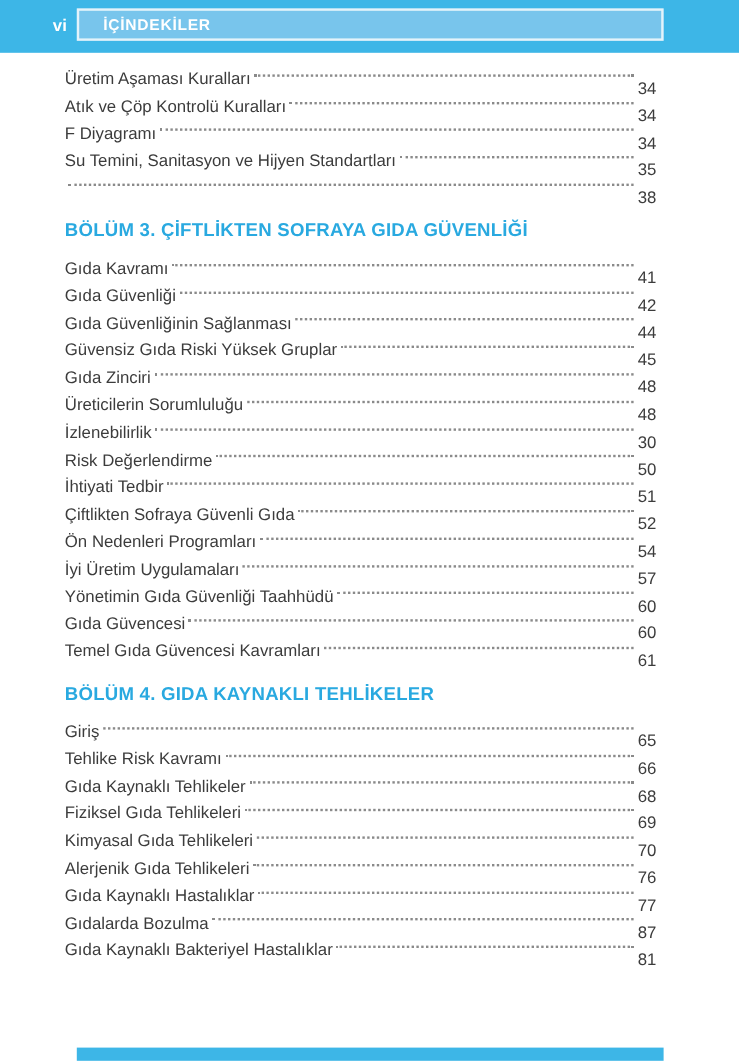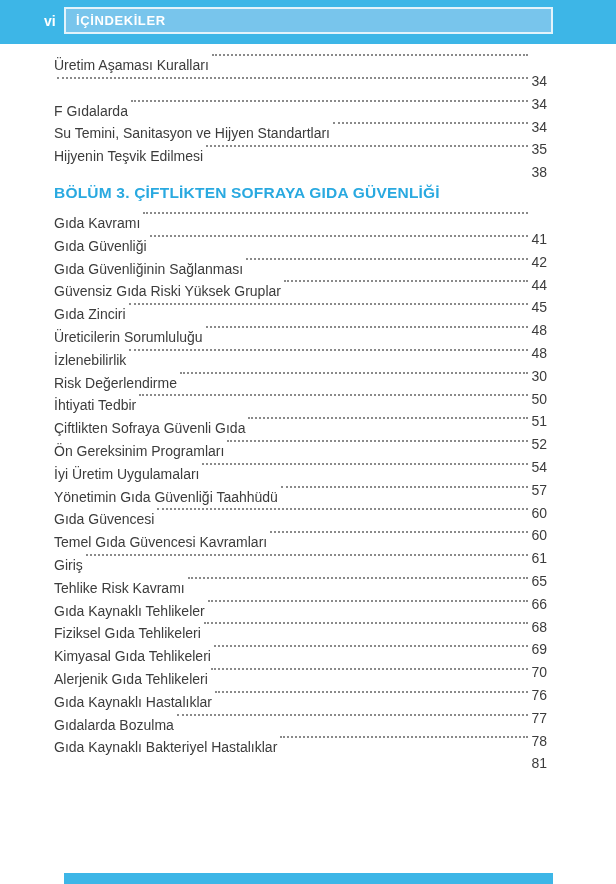--- a/index.html
+++ b/index.html
@@ -25,35 +25,35 @@
   .banner-page-num{
     position:absolute;left:44px;top:7px;height:27px;
     display:flex;align-items:center;
     color:#ffffff;font-weight:bold;font-size:14px;text-align:center;
   }
   .banner-box{
     position:absolute;left:64px;top:7px;width:489px;height:27px;
     background:var(--banner-box);
     border:2px solid var(--banner-box-border);
     display:flex;align-items:center;
-    padding-left:10px;
+    padding-left:20px;
   }
   .banner-title{
     color:#ffffff;font-weight:bold;font-size:13px;letter-spacing:0.6px;
   }
   main.toc{
     position:absolute;top:54px;left:54px;width:493px;
   }
   .section-heading{
     font-size:15.5px;font-weight:bold;color:var(--section-heading);
     letter-spacing:0.2px;line-height:24px;margin:13px 0 7px 0;
     white-space:nowrap;
   }
   .toc-row{
-    display:flex;align-items:flex-start;height:22.8px;
+    display:flex;align-items:center;height:22.8px;
     font-size:14px;color:var(--entry-text);
   }
   .toc-row .entry-title{
     line-height:22.8px;white-space:nowrap;
   }
   .toc-row .leader-dots{
     flex:1 1 auto;margin:0 3px 5px 3px;
     border-bottom:2px dotted var(--dots);
   }
   .toc-row .entry-page{
@@ -78,38 +78,38 @@
   <section class="toc-section">
 
     <div class="section-entries">
   <div class="toc-row">
     <span class="entry-title">Üretim Aşaması Kuralları</span>
     <span class="leader-dots"></span>
     <span class="entry-page">34</span>
   </div>
 
   <div class="toc-row">
+    <span class="entry-title">Atık ve Çöp Kontrolü Kuralları</span>
     <span class="leader-dots"></span>
     <span class="entry-page">34</span>
   </div>
 
   <div class="toc-row">
-    <span class="entry-title">F Gıdalarda</span>
+    <span class="entry-title">F Diyagramı</span>
     <span class="leader-dots"></span>
     <span class="entry-page">34</span>
   </div>
 
   <div class="toc-row">
     <span class="entry-title">Su Temini, Sanitasyon ve Hijyen Standartları</span>
     <span class="leader-dots"></span>
     <span class="entry-page">35</span>
   </div>
 
   <div class="toc-row">
-    <span class="entry-title">Hijyenin Teşvik Edilmesi</span>
     <span class="leader-dots"></span>
     <span class="entry-page">38</span>
   </div>
 </div>
   </section>
 
   <section class="toc-section">
     <h2 class="section-heading">BÖLÜM 3. ÇİFTLİKTEN SOFRAYA GIDA GÜVENLİĞİ</h2>
     <div class="section-entries">
   <div class="toc-row">
@@ -167,21 +167,21 @@
     <span class="entry-page">51</span>
   </div>
 
   <div class="toc-row">
     <span class="entry-title">Çiftlikten Sofraya Güvenli Gıda</span>
     <span class="leader-dots"></span>
     <span class="entry-page">52</span>
   </div>
 
   <div class="toc-row">
-    <span class="entry-title">Ön Gereksinim Programları</span>
+    <span class="entry-title">Ön Nedenleri Programları</span>
     <span class="leader-dots"></span>
     <span class="entry-page">54</span>
   </div>
 
   <div class="toc-row">
     <span class="entry-title">İyi Üretim Uygulamaları</span>
     <span class="leader-dots"></span>
     <span class="entry-page">57</span>
   </div>
 
@@ -199,20 +199,21 @@
 
   <div class="toc-row">
     <span class="entry-title">Temel Gıda Güvencesi Kavramları</span>
     <span class="leader-dots"></span>
     <span class="entry-page">61</span>
   </div>
 </div>
   </section>
 
   <section class="toc-section">
+    <h2 class="section-heading">BÖLÜM 4. GIDA KAYNAKLI TEHLİKELER</h2>
     <div class="section-entries">
   <div class="toc-row">
     <span class="entry-title">Giriş</span>
     <span class="leader-dots"></span>
     <span class="entry-page">65</span>
   </div>
 
   <div class="toc-row">
     <span class="entry-title">Tehlike Risk Kavramı</span>
     <span class="leader-dots"></span>
@@ -245,21 +246,21 @@
 
   <div class="toc-row">
     <span class="entry-title">Gıda Kaynaklı Hastalıklar</span>
     <span class="leader-dots"></span>
     <span class="entry-page">77</span>
   </div>
 
   <div class="toc-row">
     <span class="entry-title">Gıdalarda  Bozulma</span>
     <span class="leader-dots"></span>
-    <span class="entry-page">78</span>
+    <span class="entry-page">87</span>
   </div>
 
 
   <div class="toc-row">
     <span class="entry-title">Gıda Kaynaklı Bakteriyel Hastalıklar</span>
     <span class="leader-dots"></span>
     <span class="entry-page">81</span>
   </div>
 </div>
   </section>

